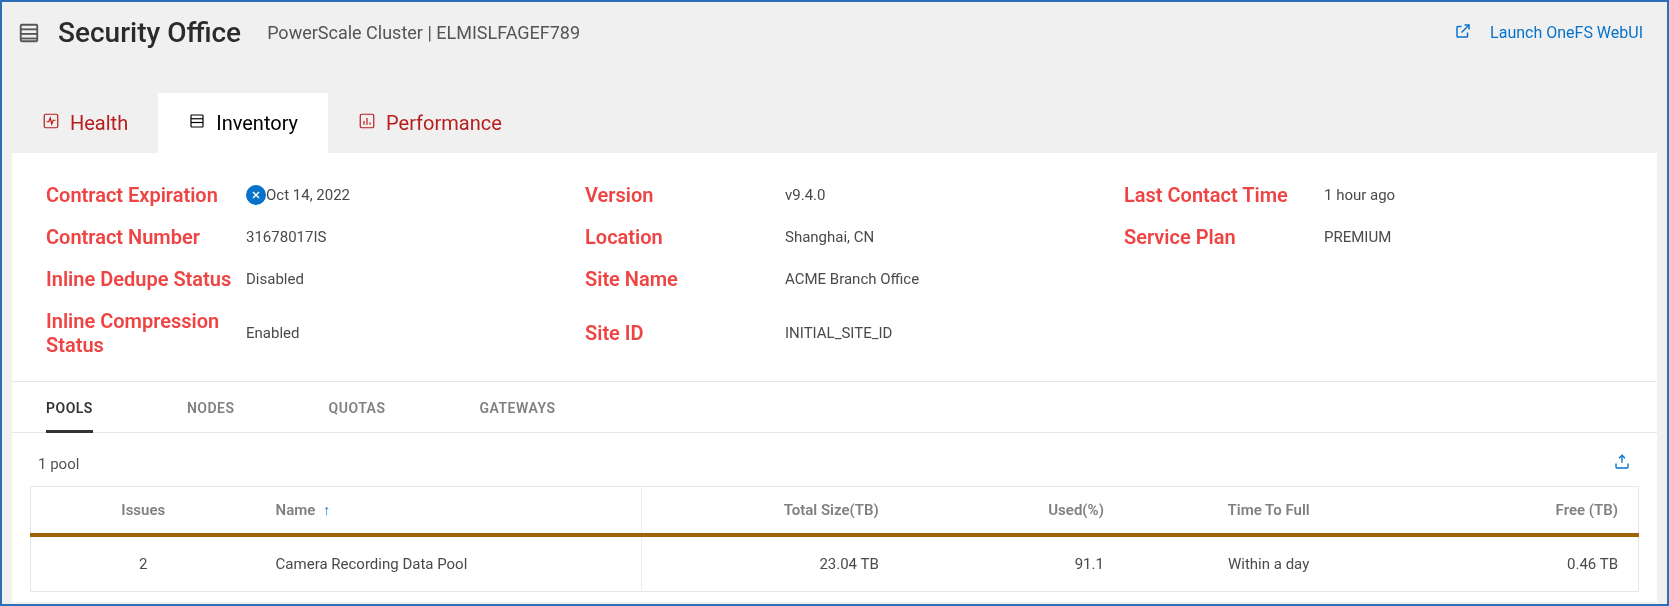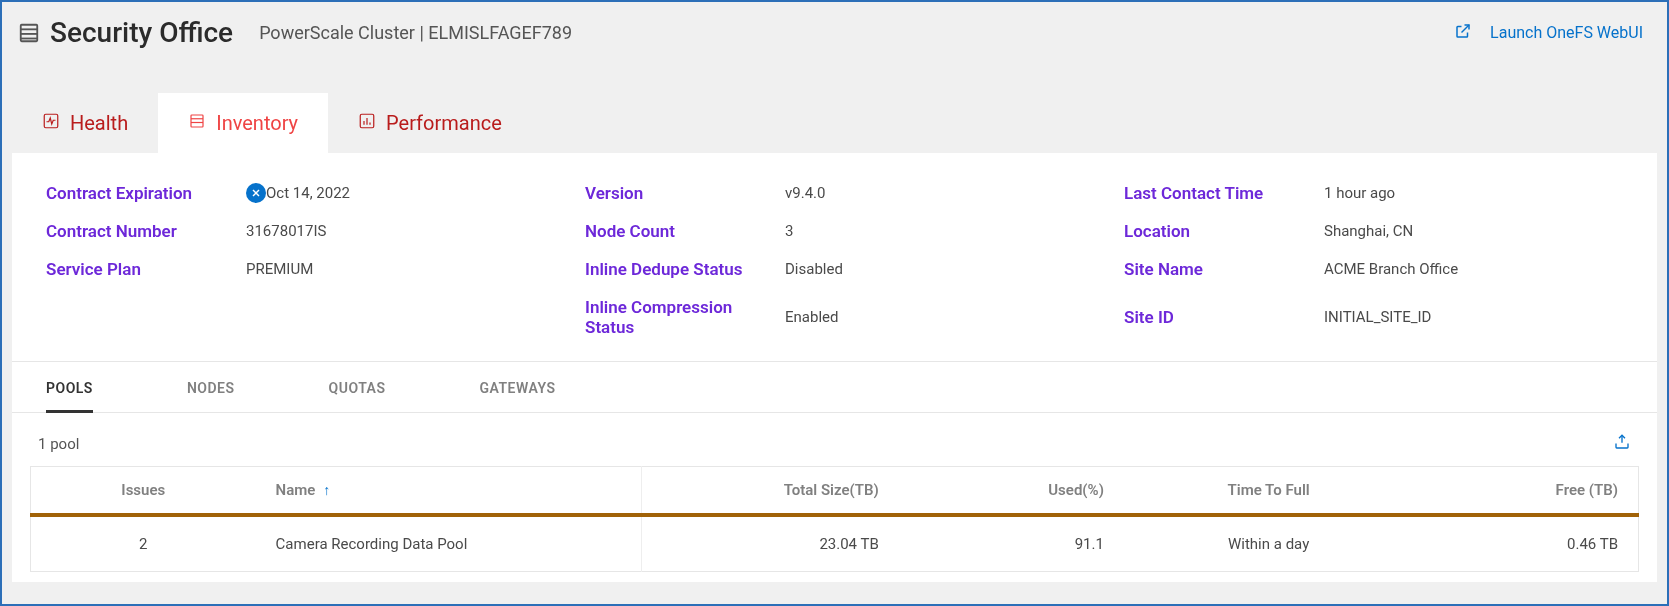--- a/index.html
+++ b/index.html
@@ -20,21 +20,21 @@
 
   
   .header {
     display: flex;
     align-items: center;
     padding: 14px 24px 14px 16px;
   }
   .header-title {
     display: flex;
     align-items: center;
-    gap: 10px;
+    gap: 18px;
   }
   .title-icon svg { width: 22px; height: 22px; fill: #555; display:block; }
   .header-title h1 {
     font-size: 28px;
     font-weight: 500;
     color: #2b2b2b;
   }
   .subtitle {
     margin-left: 26px;
     color: #555;
@@ -63,21 +63,21 @@
     background: transparent;
     display: flex;
     align-items: center;
     gap: 10px;
     font-size: 20px;
     color: #b91c1c;
     cursor: pointer;
   }
   .main-tab.active {
     background: #fff;
-    color: #ef4444;
+    color: #000000;
   }
   .main-tab svg { width: 18px; height: 18px; fill: none; stroke: currentColor; stroke-width: 1.6; }
 
   
   .panel {
     background: #fff;
     margin: 0 10px;
     padding-bottom: 10px;
   }
 
@@ -88,23 +88,23 @@
     padding: 30px 34px 24px 34px;
     row-gap: 18px;
     column-gap: 40px;
     border-bottom: 1px solid #e6e6e6;
   }
   .prop-row {
     display: flex;
     align-items: center;
   }
   .prop-label {
-    color: #6d28d9;
+    color: #ef4444;
     font-weight: 600;
-    font-size: 17px;
+    font-size: 20px;
     width: 200px;
     flex-shrink: 0;
   }
   .prop-value {
     color: #4a4a4a;
     font-size: 15px;
     display: flex;
     align-items: center;
   }
   .status-circle {
@@ -261,24 +261,20 @@
         <div class="prop-value">v9.4.0</div>
       </div>
       <div class="prop-row">
         <div class="prop-label">Last Contact Time</div>
         <div class="prop-value">1 hour ago</div>
       </div>
 
       <div class="prop-row">
         <div class="prop-label">Contract Number</div>
         <div class="prop-value">31678017IS</div>
-      </div>
-      <div class="prop-row">
-        <div class="prop-label">Node Count</div>
-        <div class="prop-value">3</div>
       </div>
       <div class="prop-row">
         <div class="prop-label">Location</div>
         <div class="prop-value">Shanghai, CN</div>
       </div>
 
       <div class="prop-row">
         <div class="prop-label">Service Plan</div>
         <div class="prop-value">PREMIUM</div>
       </div>

